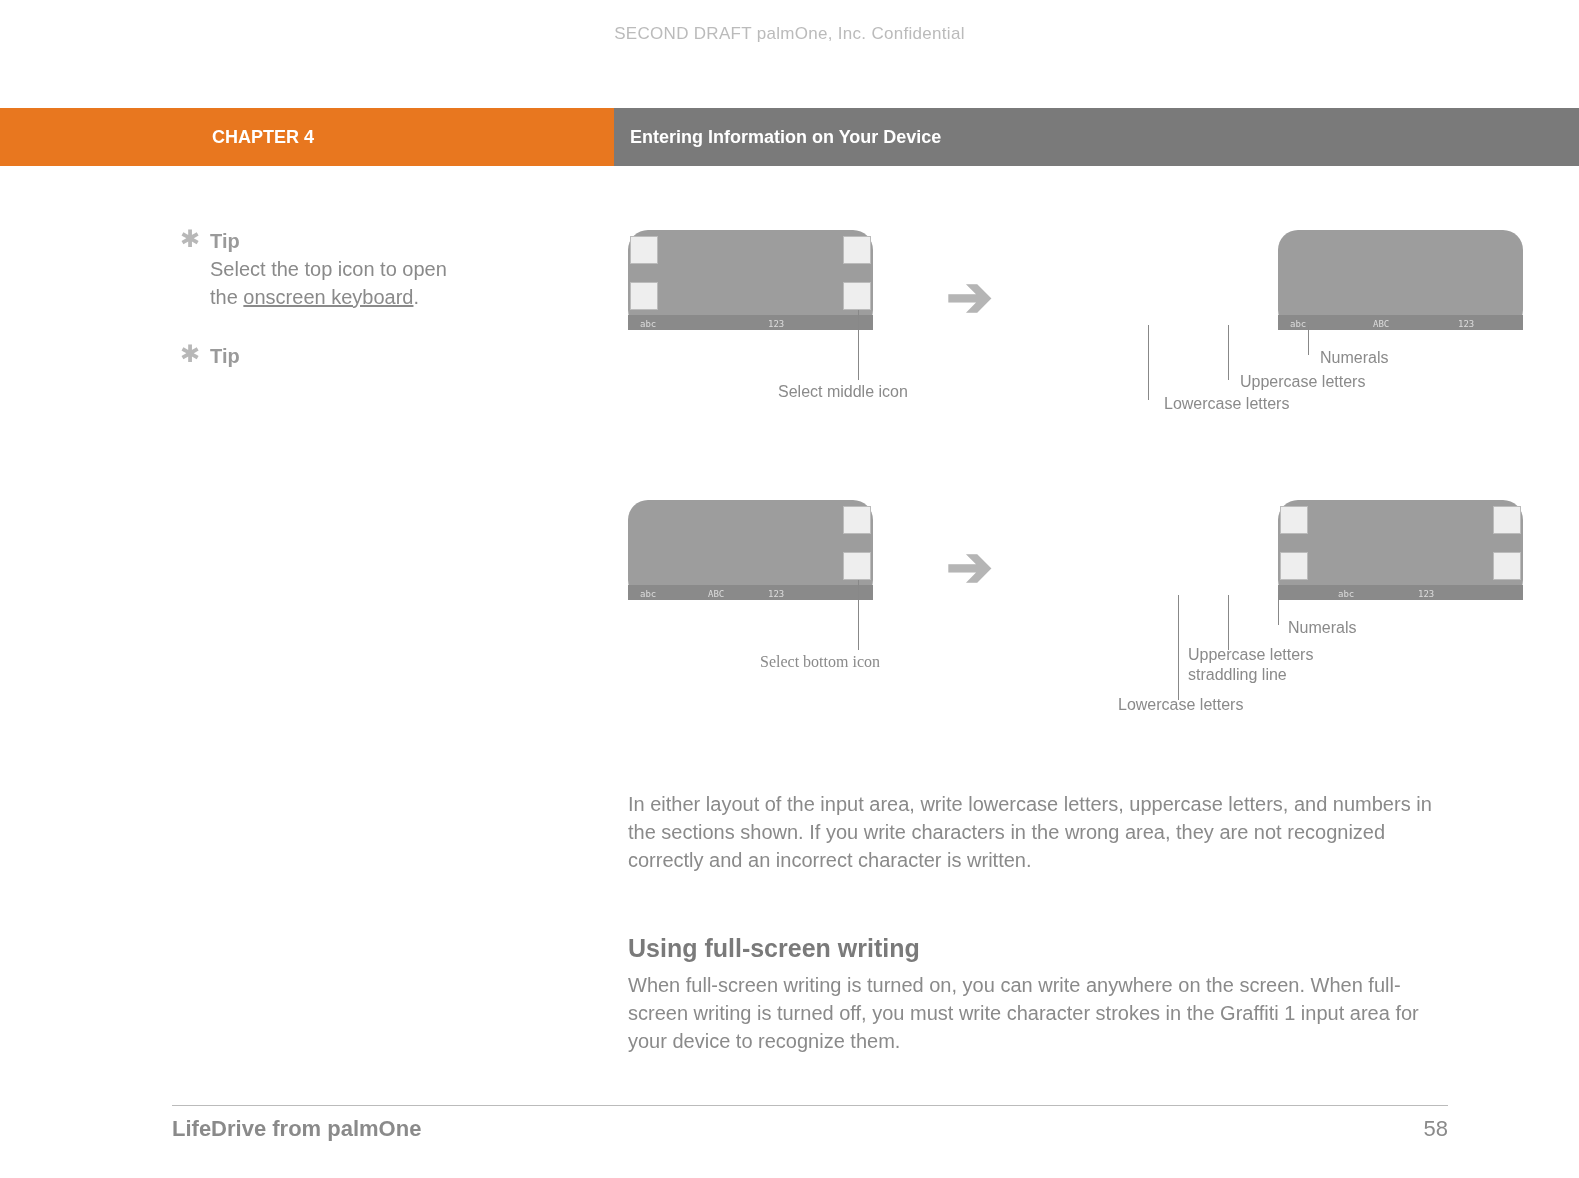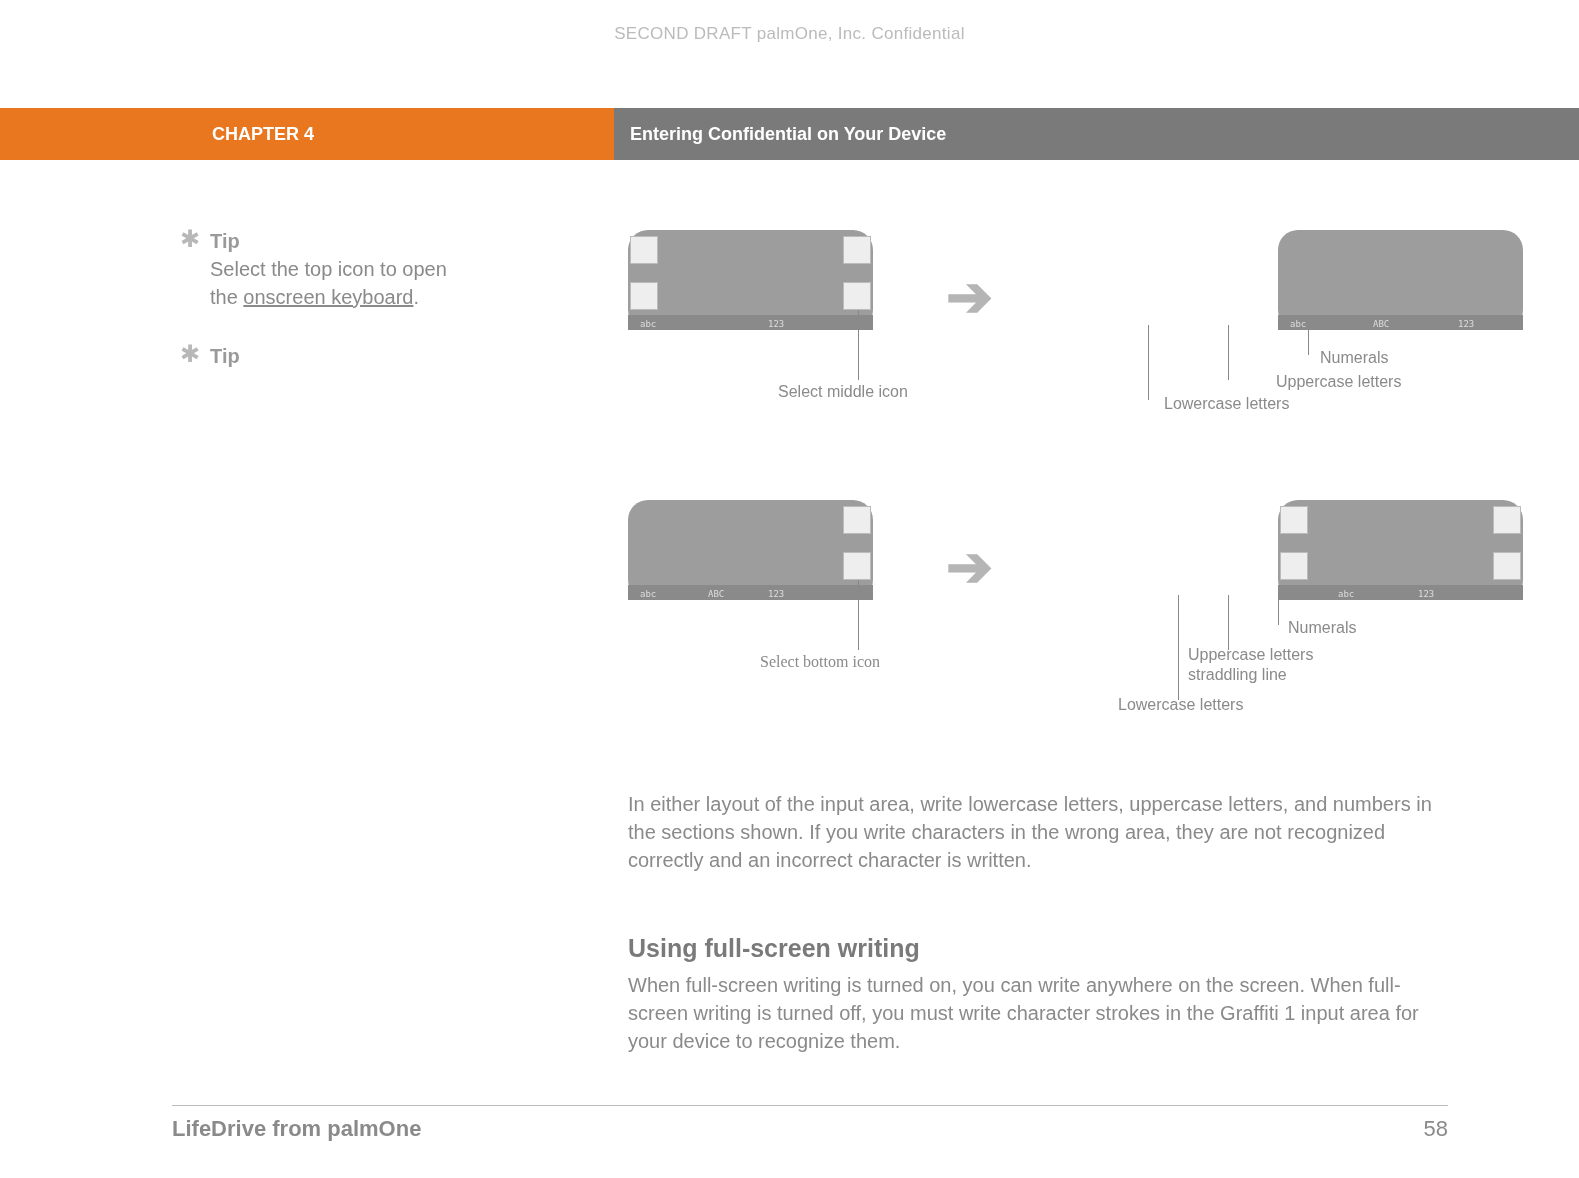--- a/index.html
+++ b/index.html
@@ -19,21 +19,21 @@
     text-align: center;
     color: #bbb;
     font-size: 17px;
     letter-spacing: 0.3px;
   }
   .banner {
     position: absolute;
     top: 108px;
     left: 0;
     width: 1579px;
-    height: 52px;
+    height: 58px;
     display: flex;
   }
   .banner-orange {
     background: #e8771f;
     width: 614px;
     height: 100%;
     display: flex;
     align-items: center;
     justify-content: flex-end;
     padding-right: 300px;
@@ -182,21 +182,21 @@
     border:1px solid #bbb;
   }
 </style>
 </head>
 <body>
 
 <div class="watermark">SECOND DRAFT palmOne, Inc.  Confidential</div>
 
 <div class="banner">
   <div class="banner-orange">CHAPTER 4</div>
-  <div class="banner-gray">Entering Confidential on Your Device</div>
+  <div class="banner-gray">Entering Information on Your Device</div>
 </div>
 
 <div class="sidebar">
   <div class="tip-block">
     <span class="tip-star">✱</span>
     <div class="tip-heading">Tip</div>
     <div class="tip-body">
       <span>Select the top icon to open the </span><span class="tip-link">onscreen keyboard</span><span>.</span>
     </div>
   </div>
@@ -231,21 +231,21 @@
       <div class="dev-bottom-bar">
         <span class="bar-text" style="left:12px;">abc</span>
         <span class="bar-text" style="left:95px;">ABC</span>
         <span class="bar-text" style="left:180px;">123</span>
       </div>
     </div>
     <div class="lead-vert" style="left:520px;top:95px;height:75px;"></div>
     <div class="lead-vert" style="left:600px;top:95px;height:55px;"></div>
     <div class="lead-vert" style="left:680px;top:95px;height:30px;"></div>
     <div class="callout" style="left:536px;top:164px;">Lowercase letters</div>
-    <div class="callout" style="left:612px;top:142px;margin-left:36px;">Uppercase letters</div>
+    <div class="callout" style="left:612px;top:142px;">Uppercase letters</div>
     <div class="callout" style="left:692px;top:118px;">Numerals</div>
   </div>
 
   <div class="diagram-row" style="height:220px;">
     <div class="dev-img dev-left" style="position:absolute;left:0;top:0;">
       <div class="icon-cell" style="right:2px;top:6px;"></div>
       <div class="icon-cell" style="right:2px;top:52px;"></div>
       <div class="dev-bottom-bar">
         <span class="bar-text" style="left:12px;">abc</span>
         <span class="bar-text" style="left:80px;">ABC</span>

